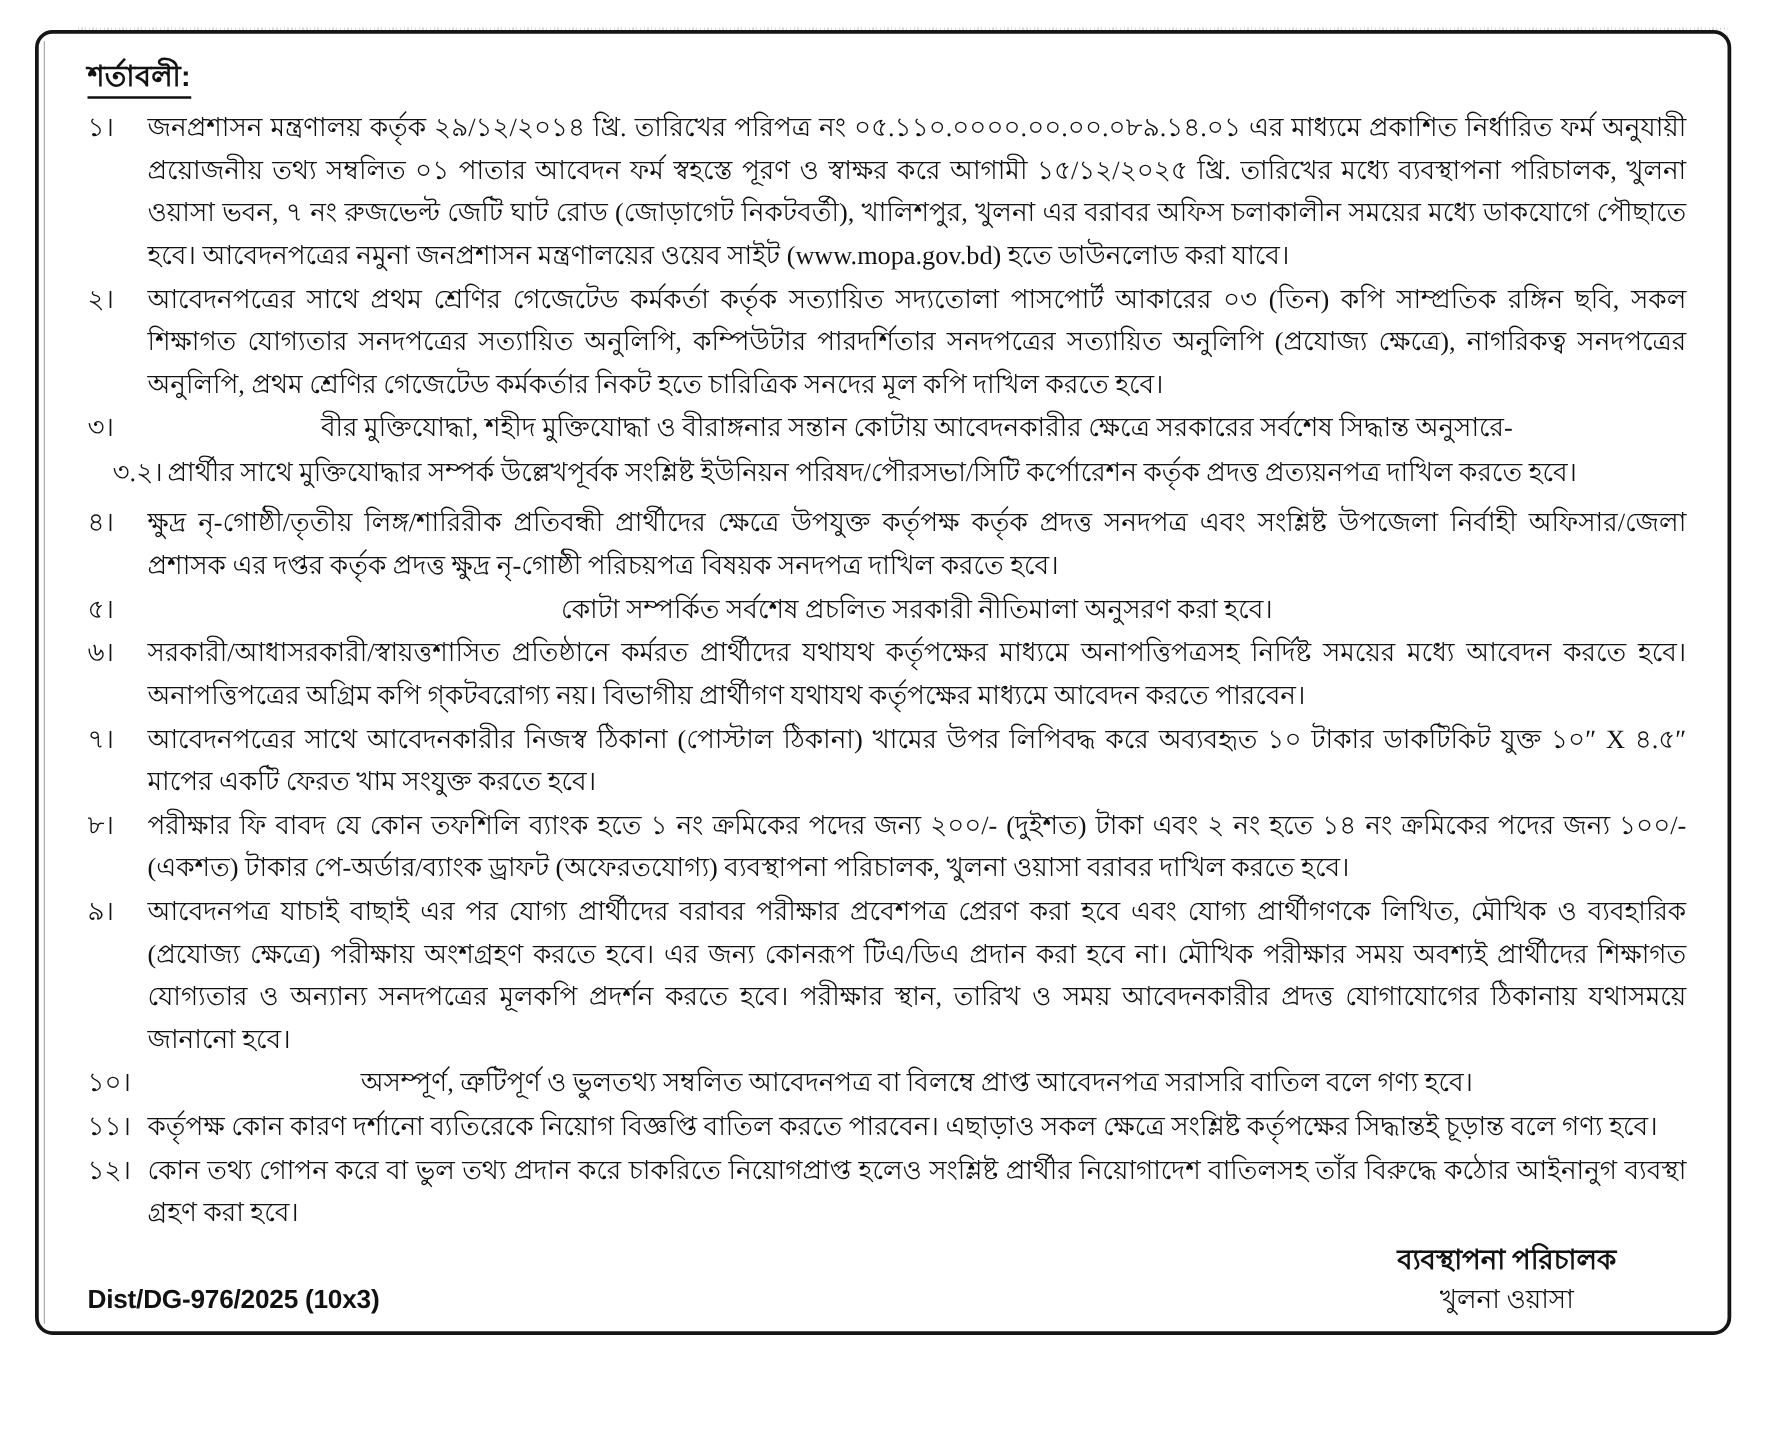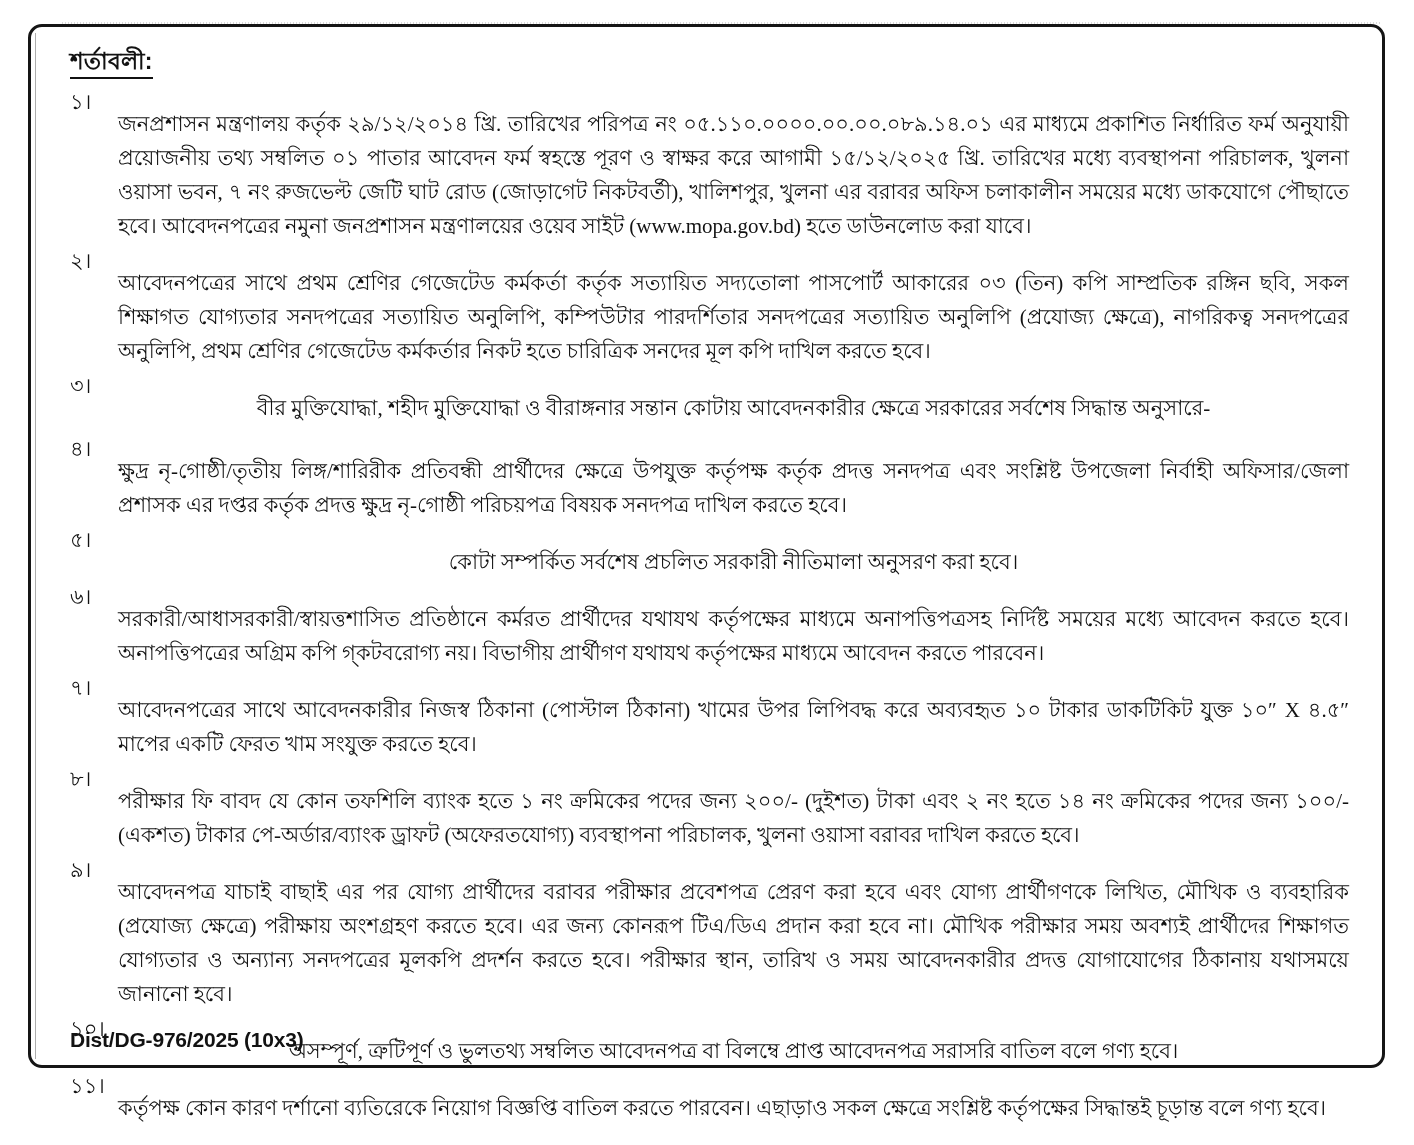--- a/index.html
+++ b/index.html
@@ -104,21 +104,20 @@
     box-sizing: border-box;
   }
   .term-body {
     flex: 1 1 auto;
     font-size: 21px;
     line-height: 1.62;
     text-align: justify;
     text-justify: inter-word;
     hyphens: none;
     padding-right: 2px;
-    margin-top: 22px;
   }
   .term-body.no-justify {
     text-align: center;
   }
 
   
   .subterm {
     display: flex;
     align-items: flex-start;
     margin-top: 2px;
@@ -196,20 +195,24 @@
       <span class="term-num">২।</span>
       <span class="term-body">আবেদনপত্রের সাথে প্রথম শ্রেণির গেজেটেড কর্মকর্তা কর্তৃক সত্যায়িত সদ্যতোলা পাসপোর্ট আকারের ০৩ (তিন) কপি সাম্প্রতিক রঙ্গিন ছবি, সকল শিক্ষাগত যোগ্যতার সনদপত্রের সত্যায়িত অনুলিপি, কম্পিউটার পারদর্শিতার সনদপত্রের সত্যায়িত অনুলিপি (প্রযোজ্য ক্ষেত্রে), নাগরিকত্ব সনদপত্রের অনুলিপি, প্রথম শ্রেণির গেজেটেড কর্মকর্তার নিকট হতে চারিত্রিক সনদের মূল কপি দাখিল করতে হবে।</span>
     </li>
 
     <li class="term">
       <span class="term-num">৩।</span>
       <span class="term-body no-justify">বীর মুক্তিযোদ্ধা, শহীদ মুক্তিযোদ্ধা ও বীরাঙ্গনার সন্তান কোটায় আবেদনকারীর ক্ষেত্রে সরকারের সর্বশেষ সিদ্ধান্ত অনুসারে-</span>
     </li>
 
     <ul class="subterms">
+      <li class="subterm">
+        <span class="subterm-num">৩.২।</span>
+        <span class="subterm-body no-justify">প্রার্থীর সাথে মুক্তিযোদ্ধার সম্পর্ক উল্লেখপূর্বক সংশ্লিষ্ট ইউনিয়ন পরিষদ/পৌরসভা/সিটি কর্পোরেশন কর্তৃক প্রদত্ত প্রত্যয়নপত্র দাখিল করতে হবে।</span>
+      </li>
     </ul>
 
     <div class="spacer-sm"></div>
 
     <li class="term">
       <span class="term-num">৪।</span>
       <span class="term-body">ক্ষুদ্র নৃ-গোষ্ঠী/তৃতীয় লিঙ্গ/শারিরীক প্রতিবন্ধী প্রার্থীদের ক্ষেত্রে উপযুক্ত কর্তৃপক্ষ কর্তৃক প্রদত্ত সনদপত্র এবং সংশ্লিষ্ট উপজেলা নির্বাহী অফিসার/জেলা প্রশাসক এর দপ্তর কর্তৃক প্রদত্ত ক্ষুদ্র নৃ-গোষ্ঠী পরিচয়পত্র বিষয়ক সনদপত্র দাখিল করতে হবে।</span>
     </li>
 
     <li class="term">
@@ -240,20 +243,28 @@
     <li class="term">
       <span class="term-num">১০।</span>
       <span class="term-body no-justify">অসম্পূর্ণ, ত্রুটিপূর্ণ ও ভুলতথ্য সম্বলিত আবেদনপত্র বা বিলম্বে প্রাপ্ত আবেদনপত্র সরাসরি বাতিল বলে গণ্য হবে।</span>
     </li>
 
     <li class="term">
       <span class="term-num">১১।</span>
       <span class="term-body">কর্তৃপক্ষ কোন কারণ দর্শানো ব্যতিরেকে নিয়োগ বিজ্ঞপ্তি বাতিল করতে পারবেন। এছাড়াও সকল ক্ষেত্রে সংশ্লিষ্ট কর্তৃপক্ষের সিদ্ধান্তই চূড়ান্ত বলে গণ্য হবে।</span>
     </li>
 
+    <li class="term">
+      <span class="term-num">১২।</span>
+      <span class="term-body">কোন তথ্য গোপন করে বা ভুল তথ্য প্রদান করে চাকরিতে নিয়োগপ্রাপ্ত হলেও সংশ্লিষ্ট প্রার্থীর নিয়োগাদেশ বাতিলসহ তাঁর বিরুদ্ধে কঠোর আইনানুগ ব্যবস্থা গ্রহণ করা হবে।</span>
+    </li>
 
   </ol>
 
   <div class="footer">
     <div class="ref-no">Dist/DG-976/2025 (10x3)</div>
+    <div class="signatory">
+      <div class="sig-title">ব্যবস্থাপনা পরিচালক</div>
+      <div class="sig-org">খুলনা ওয়াসা</div>
+    </div>
   </div>
 
 </div>
 
 </body></html>

